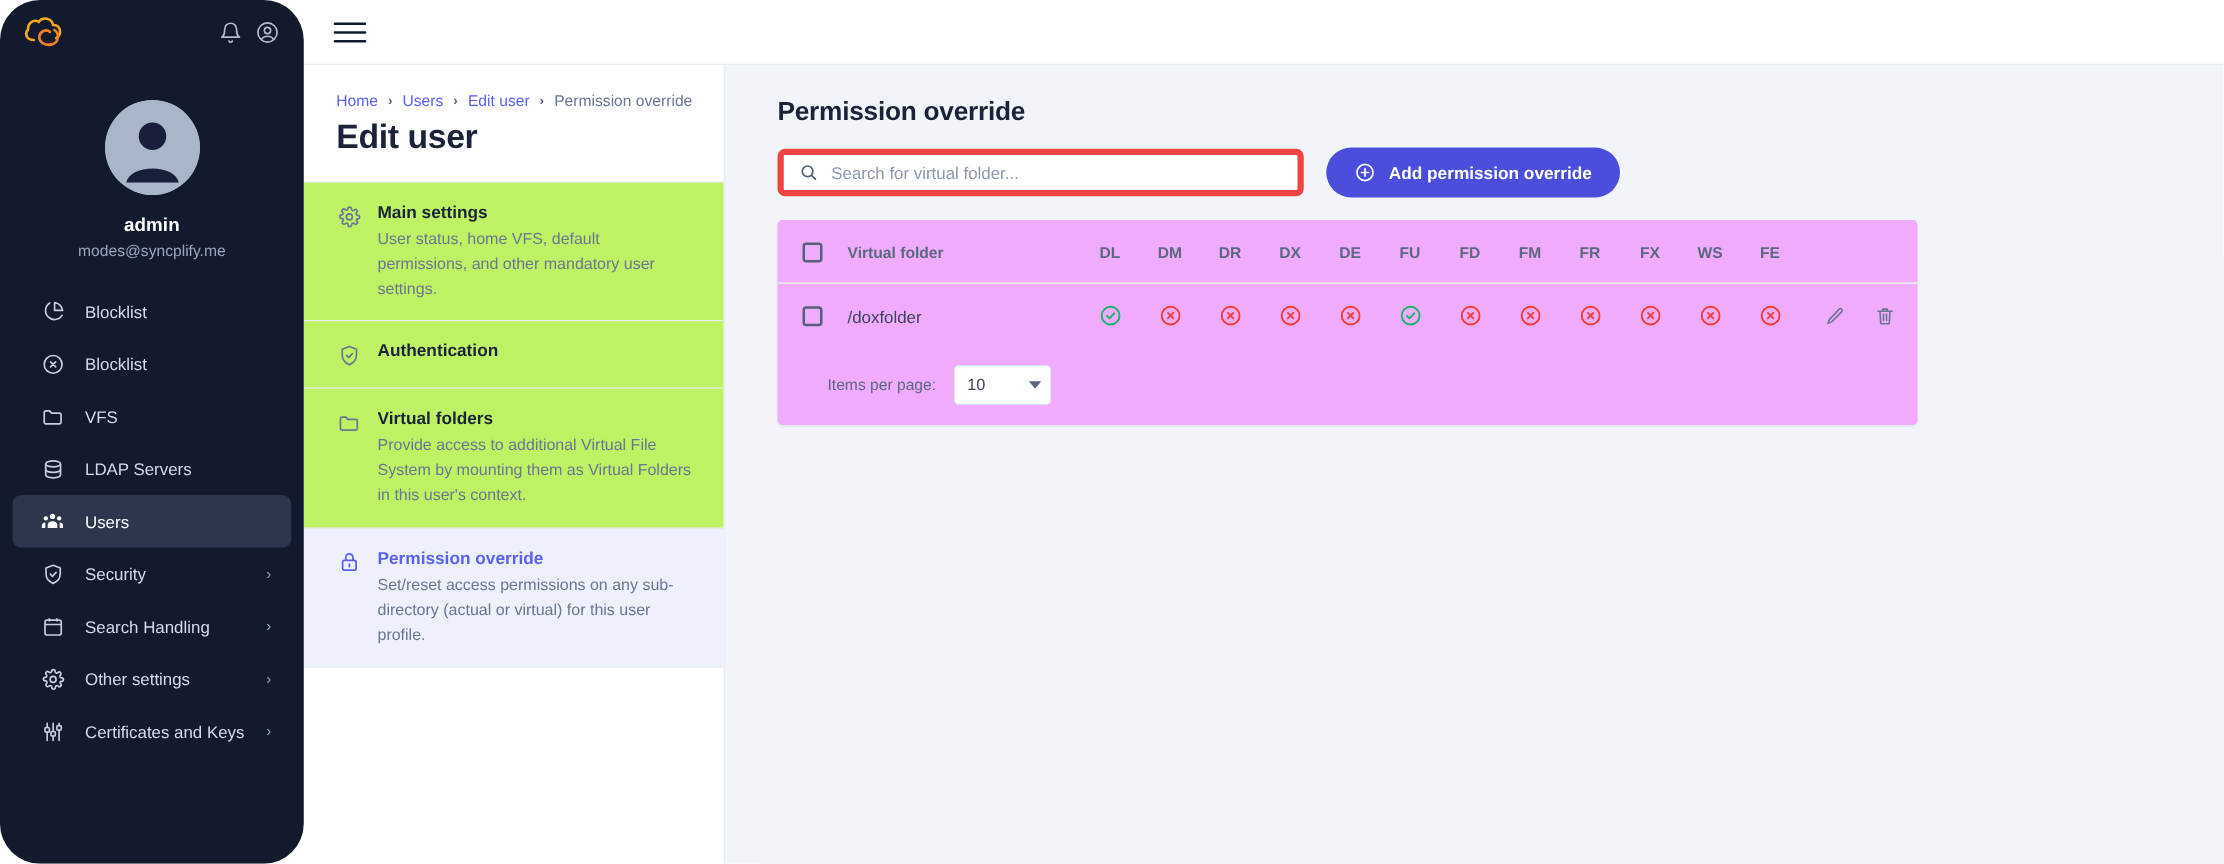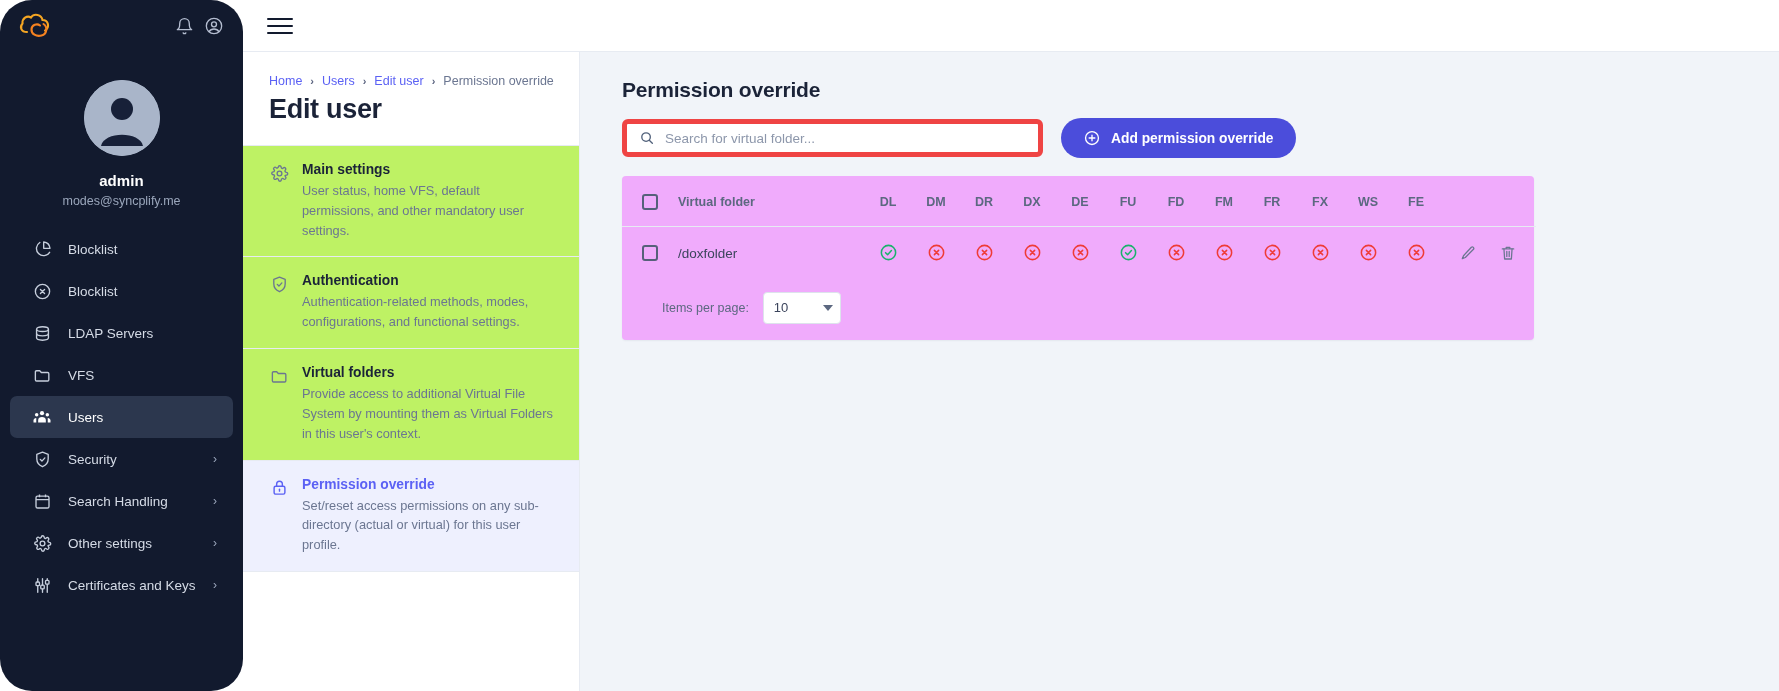--- a/index.html
+++ b/index.html
@@ -247,36 +247,36 @@
           <svg viewBox="0 0 24 24" width="19" height="19" fill="none" stroke="currentColor" stroke-width="1.7" stroke-linecap="round">
             <circle cx="12" cy="12" r="9"></circle>
               <path d="M9.4 9.4l5.2 5.2M14.6 9.4l-5.2 5.2"></path>
           </svg>
         </span>
         <span class="ni-label">Blocklist</span>
       </div>
 
       <div class="nav-item">
         <span class="ni-icon">
+          <svg viewBox="0 0 24 24" width="19" height="19" fill="none" stroke="currentColor" stroke-width="1.7" stroke-linejoin="round">
+            <path d="M3 7.5a1.5 1.5 0 0 1 1.5-1.5h4l2 2.2h8A1.5 1.5 0 0 1 20 9.7v7.8a1.5 1.5 0 0 1-1.5 1.5h-14A1.5 1.5 0 0 1 3 17.5Z"></path>
+          </svg>
+        </span>
+        <span class="ni-label">VFS</span>
+      </div>
+
+      <div class="nav-item">
+        <span class="ni-icon">
           <svg viewBox="0 0 24 24" width="19" height="19" fill="none" stroke="currentColor" stroke-width="1.7">
             <ellipse cx="12" cy="6.5" rx="7.5" ry="3"></ellipse>
             <path d="M4.5 6.5v11c0 1.7 3.4 3 7.5 3s7.5-1.3 7.5-3v-11"></path>
             <path d="M4.5 12c0 1.7 3.4 3 7.5 3s7.5-1.3 7.5-3"></path>
           </svg>
         </span>
         <span class="ni-label">LDAP Servers</span>
-      </div>
-
-      <div class="nav-item">
-        <span class="ni-icon">
-          <svg viewBox="0 0 24 24" width="19" height="19" fill="none" stroke="currentColor" stroke-width="1.7" stroke-linejoin="round">
-            <path d="M3 7.5a1.5 1.5 0 0 1 1.5-1.5h4l2 2.2h8A1.5 1.5 0 0 1 20 9.7v7.8a1.5 1.5 0 0 1-1.5 1.5h-14A1.5 1.5 0 0 1 3 17.5Z"></path>
-          </svg>
-        </span>
-        <span class="ni-label">VFS</span>
       </div>
 
       <div class="nav-item active">
         <span class="ni-icon">
           <svg viewBox="0 0 24 24" width="20" height="20" fill="currentColor">
             <circle cx="12" cy="7.4" r="2.5"></circle>
               <circle cx="5.6" cy="9.2" r="2.1"></circle>
               <circle cx="18.4" cy="9.2" r="2.1"></circle>
             <path d="M7.4 18.5v-3c0-2.2 2-3.6 4.6-3.6s4.6 1.4 4.6 3.6v3Z"></path>
             <path d="M1.8 18.5v-2.4c0-1.6 1.4-2.7 3.3-2.8v5.2Z"></path>
@@ -379,21 +379,20 @@
 
           <div class="set-item">
             <span class="si-icon">
               <svg viewBox="0 0 24 24" width="19" height="19" fill="none" stroke="currentColor" stroke-width="1.7" stroke-linecap="round" stroke-linejoin="round">
                 <path d="M12 2.8 4.8 5.6v5.6c0 4.4 3 8.3 7.2 9.9 4.2-1.6 7.2-5.5 7.2-9.9V5.6Z"></path>
                 <path d="M9.2 11.8 11.3 14l3.7-4"></path>
               </svg>
             </span>
             <div class="si-body">
               <div class="si-title">Authentication</div>
-              <div class="si-desc">Authentication-related methods, modes, configurations, and functional settings.</div>
             </div>
           </div>
 
           <div class="set-item">
             <span class="si-icon">
               <svg viewBox="0 0 24 24" width="19" height="19" fill="none" stroke="currentColor" stroke-width="1.7" stroke-linejoin="round">
                 <path d="M3 7.5a1.5 1.5 0 0 1 1.5-1.5h4l2 2.2h8A1.5 1.5 0 0 1 20 9.7v7.8a1.5 1.5 0 0 1-1.5 1.5h-14A1.5 1.5 0 0 1 3 17.5Z"></path>
               </svg>
             </span>
             <div class="si-body">

